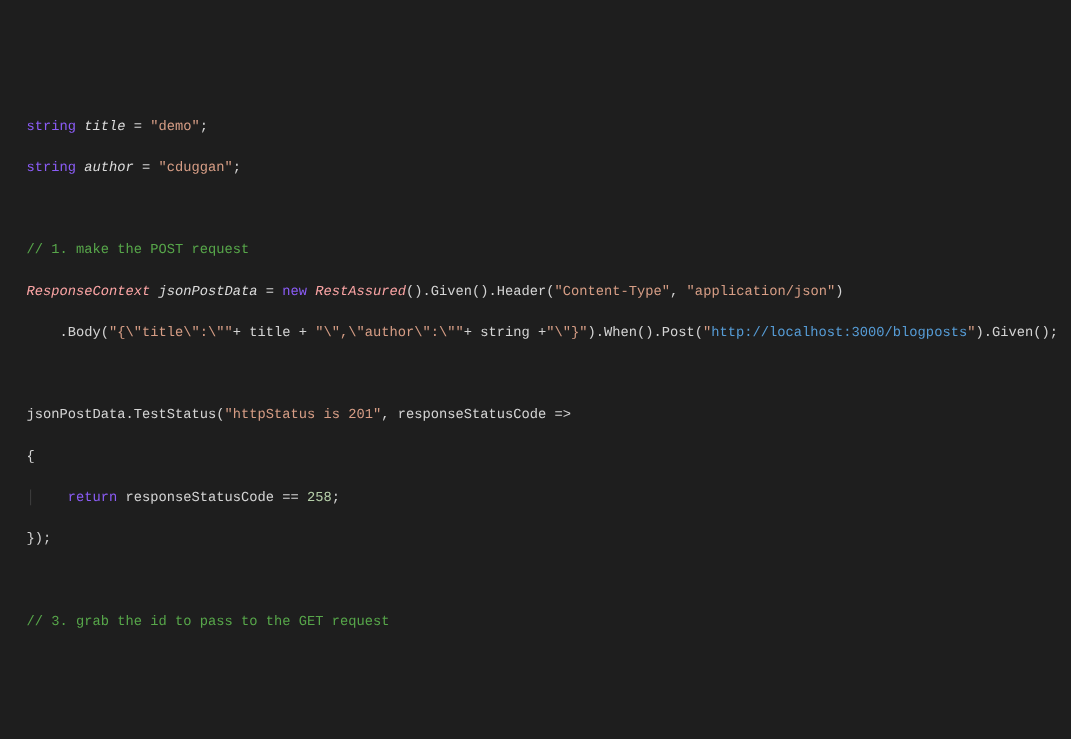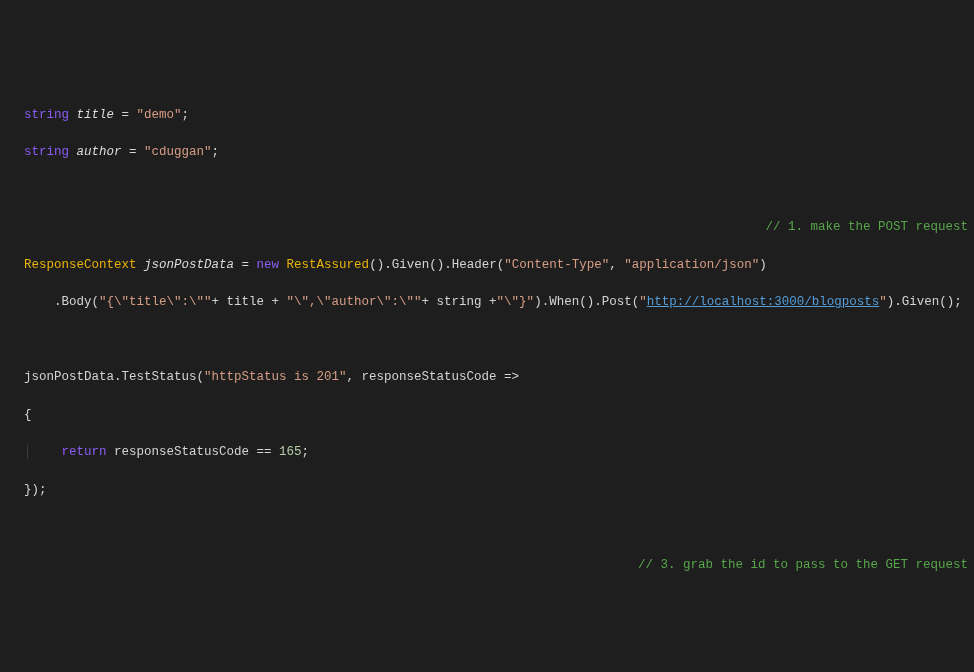--- a/index.html
+++ b/index.html
@@ -11,44 +11,44 @@
     font-family: Consolas, 'Courier New', monospace;
     font-size: 12.5px;
     line-height: 1.5;
     width: 974px;
     height: 672px;
     overflow: hidden;
     white-space: pre;
   }
   .line { display: block; min-height: 1.5em; }
   .kw   { color: #8b5cf6; }
-  .type { color: #eab308; }
-  .cmt  { color: #57a64a; text-align: right; }
+  .type { color: #fca5a5; font-style: italic; }
+  .cmt  { color: #57a64a; }
   .str  { color: #d69d85; }
-  .url  { color: #569cd6; text-decoration: underline; }
+  .url  { color: #569cd6; }
   .num  { color: #b5cea8; }
   .id   { color: #dcdcdc; font-style: italic; }
   .bar  { color: #404040; }
 </style>
 </head>
 <body>
 
 
 
 <div>
 <span class="line"><span class="kw">string</span><span> </span><span class="id">title</span><span> = </span><span class="str">"demo"</span><span>;</span></span>
 <span class="line"><span class="kw">string</span><span> </span><span class="id">author</span><span> = </span><span class="str">"cduggan"</span><span>;</span></span>
 <span class="line"></span>
 <span class="line cmt">// 1. make the POST request</span>
 <span class="line"><span class="type">ResponseContext</span><span> </span><span class="id">jsonPostData</span><span> = </span><span class="kw">new</span><span> </span><span class="type">RestAssured</span><span>().Given().Header(</span><span class="str">"Content-Type"</span><span>, </span><span class="str">"application/json"</span><span>)</span></span>
 <span class="line"><span>    .Body(</span><span class="str">"{\"title\":\""</span><span>+ title + </span><span class="str">"\",\"author\":\""</span><span>+ string +</span><span class="str">"\"}"</span><span>).When().Post(</span><span class="str">"</span><span class="url">http://localhost:3000/blogposts</span><span class="str">"</span><span>).Given();</span></span>
 <span class="line"></span>
 <span class="line"><span>jsonPostData.TestStatus(</span><span class="str">"httpStatus is 201"</span><span>, responseStatusCode =&gt;</span></span>
 <span class="line"><span>{</span></span>
-<span class="line"><span class="bar">│</span><span>    </span><span class="kw">return</span><span> responseStatusCode == </span><span class="num">165</span><span>;</span></span>
+<span class="line"><span class="bar">│</span><span>    </span><span class="kw">return</span><span> responseStatusCode == </span><span class="num">258</span><span>;</span></span>
 <span class="line"><span>});</span></span>
 <span class="line"></span>
 <span class="line cmt">// 3. grab the id to pass to the GET request</span>
 <span class="line"></span>
 
 
 
 
 
 

